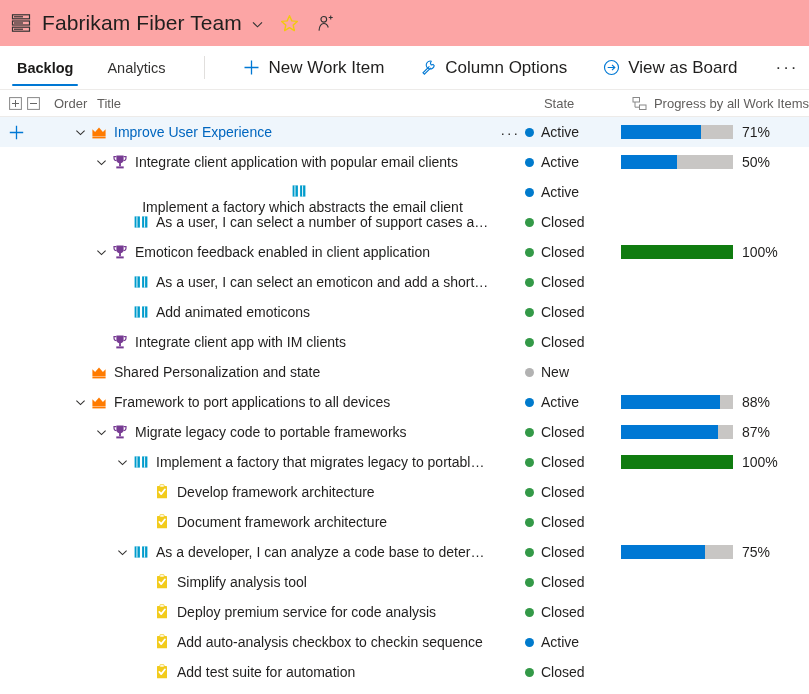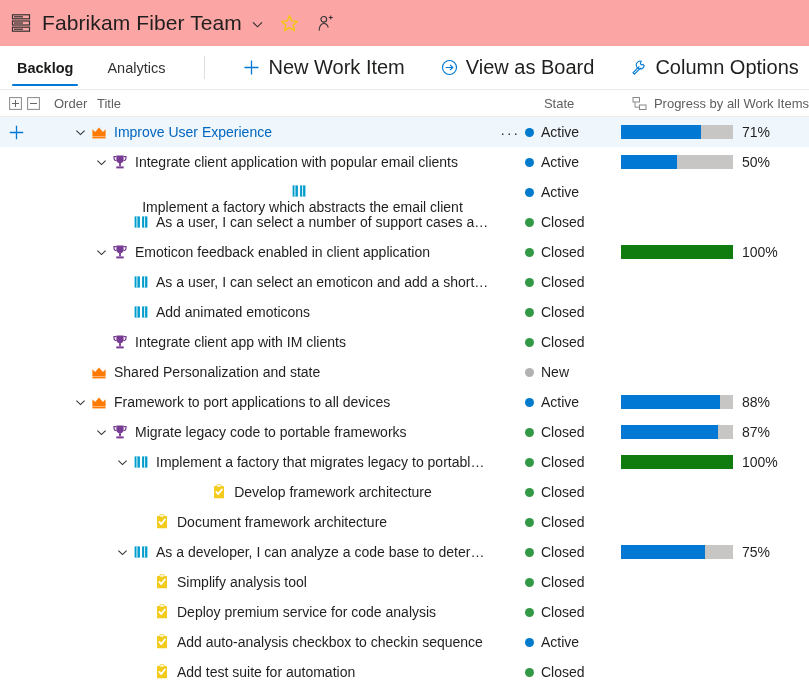--- a/index.html
+++ b/index.html
@@ -59,21 +59,21 @@
     border-radius: 1px;
   }
   .tbar-sep {
     width: 1px; background: #e1dfdd;
     margin: 10px 12px 10px 14px;
     flex: 0 0 auto;
   }
   .tbar-btn {
     display: flex; align-items: center;
     padding: 0 10px;
-    font-size: 20px;
+    font-size: 17px;
     color: #201f1e;
     cursor: pointer;
     white-space: nowrap;
     text-align: right;
   }
   .tbar-btn .ti { margin-right: 8px; display: flex; align-items: center; }
   .tbar-more {
     display: flex; align-items: center; padding: 0 12px;
     color: #323130; font-size: 17px; letter-spacing: 2px; cursor: pointer;
   }
@@ -193,35 +193,35 @@
       <svg viewBox="0 0 17 17" width="17" height="17">
         <path d="M8.5 1.5 L8.5 15.5 M1.5 8.5 L15.5 8.5" stroke="#0078d4" stroke-width="1.3"></path>
       </svg>
     </span>
     <span>New Work Item</span>
   </div>
 
   <div class="tbar-btn">
     <span class="ti">
       <svg viewBox="0 0 17 17" width="17" height="17">
+        <path d="M11.3 2.2 A4 4 0 1 0 14.2 6.6 L13.0 5.4 L11.2 6.0 L10.4 4.3 L11.0 2.6 Z" fill="none" stroke="#0078d4" stroke-width="1.1" stroke-linejoin="round"></path>
+        <path d="M9.4 7.4 L3.0 13.8 L4.4 15.2 L10.8 8.8" fill="none" stroke="#0078d4" stroke-width="1.1"></path>
+      </svg>
+    </span>
+    <span>Column Options</span>
+  </div>
+
+  <div class="tbar-btn">
+    <span class="ti">
+      <svg viewBox="0 0 17 17" width="17" height="17">
         <circle cx="8.5" cy="8.5" r="7" fill="none" stroke="#0078d4" stroke-width="1.15"></circle>
         <path d="M4.7 8.5 L11.6 8.5 M9 5.9 L11.8 8.5 L9 11.1" fill="none" stroke="#0078d4" stroke-width="1.15"></path>
       </svg>
     </span>
     <span>View as Board</span>
-  </div>
-
-  <div class="tbar-btn">
-    <span class="ti">
-      <svg viewBox="0 0 17 17" width="17" height="17">
-        <path d="M11.3 2.2 A4 4 0 1 0 14.2 6.6 L13.0 5.4 L11.2 6.0 L10.4 4.3 L11.0 2.6 Z" fill="none" stroke="#0078d4" stroke-width="1.1" stroke-linejoin="round"></path>
-        <path d="M9.4 7.4 L3.0 13.8 L4.4 15.2 L10.8 8.8" fill="none" stroke="#0078d4" stroke-width="1.1"></path>
-      </svg>
-    </span>
-    <span>Column Options</span>
   </div>
 
   <div class="tbar-more">···</div>
 </div>
 
 <div class="grid">
 
   <div class="colhead">
     <div class="ch-expand">
       <span class="boxbtn">
@@ -562,21 +562,21 @@
         </div>
         <div class="progcell">
           <div class="pbar">
             <div class="pfill" style="width: 100%; background: rgb(16, 124, 16);"></div>
           </div>
           <span class="ppct">100%</span>
         </div>
       </div>
       <div class="row">
         <div class="addcol"></div>
-        <div class="titlecell" style="padding-left: 105px; justify-content: center;">
+        <div class="titlecell" style="padding-left: 105px;">
           <span class="caret empty"><svg viewBox="0 0 13 13" width="13" height="13">
               <path d="M2.4 4.7 L6.5 8.6 L10.6 4.7" fill="none" stroke="#323130" stroke-width="1.1"></path>
             </svg></span>
           <span class="wicon"><svg viewBox="0 0 16 16" width="16" height="16">
               <rect x="3.0" y="1.9" width="10" height="12.4" rx="0.6" fill="#f2cb1d"></rect>
               <rect x="5.9" y="0.7" width="4.2" height="2.4" rx="0.5" fill="#ffffff" stroke="#f2cb1d" stroke-width="0.8"></rect>
               <path d="M5.3 7.9 L7.2 10.1 L11.0 5.3" fill="none" stroke="#ffffff" stroke-width="1.7" stroke-linecap="round" stroke-linejoin="round"></path>
             </svg></span>
           <span class="rtitle">Develop framework architecture</span>
         </div>

